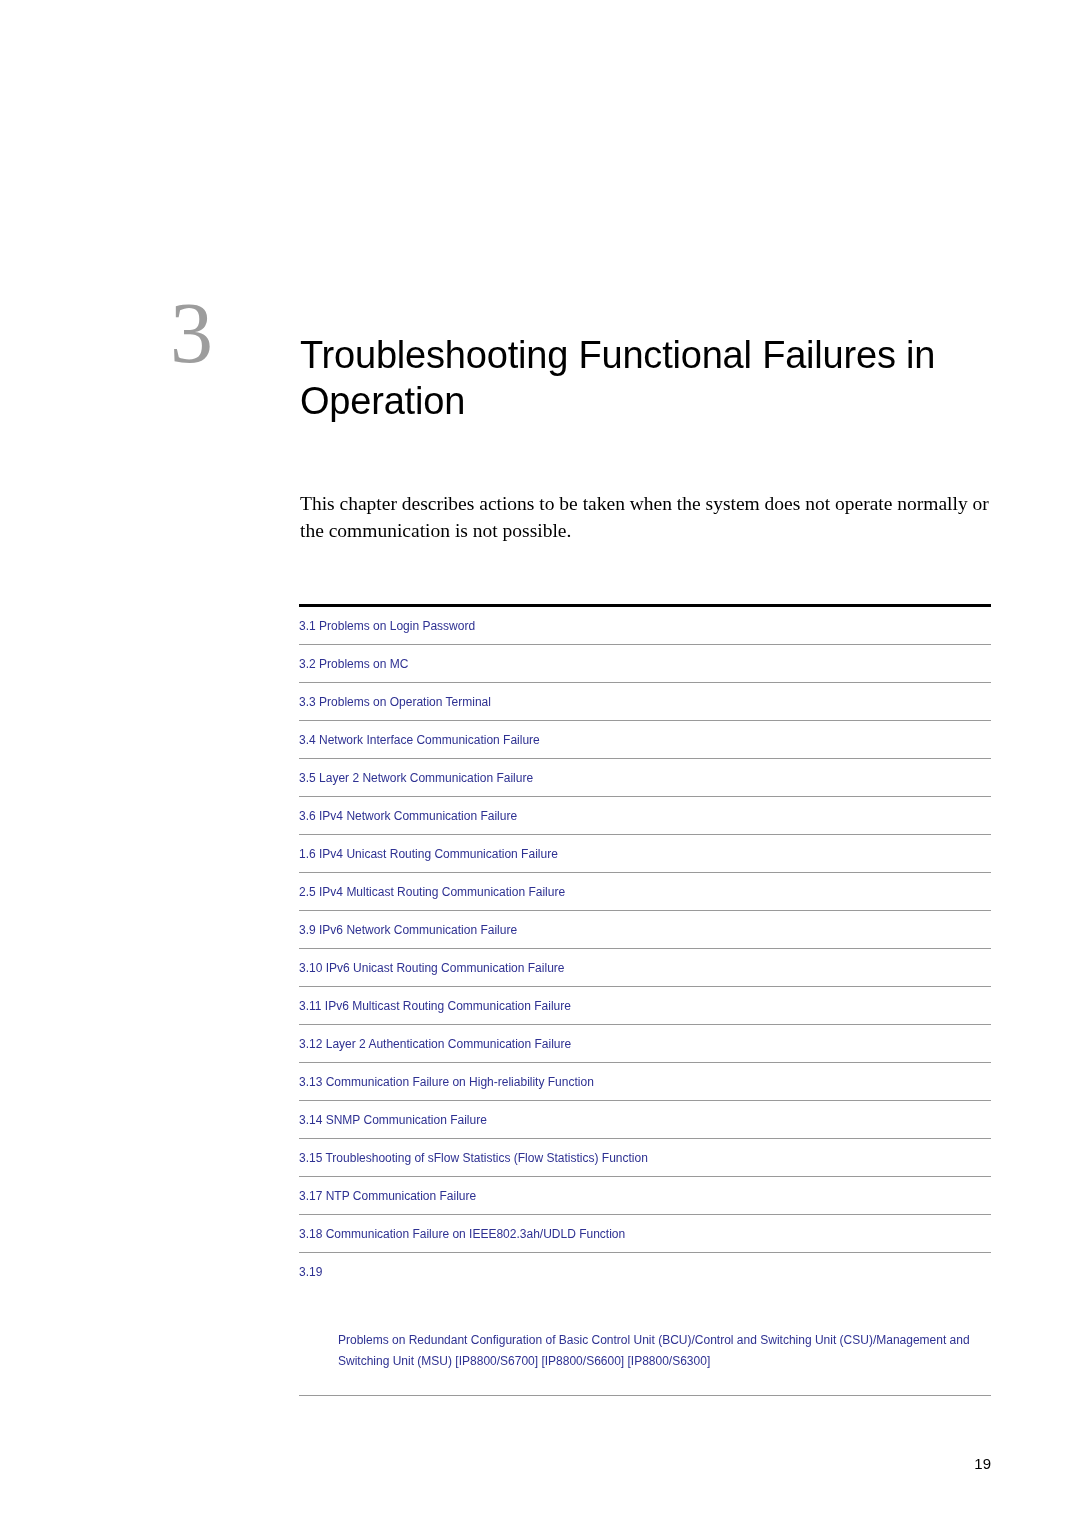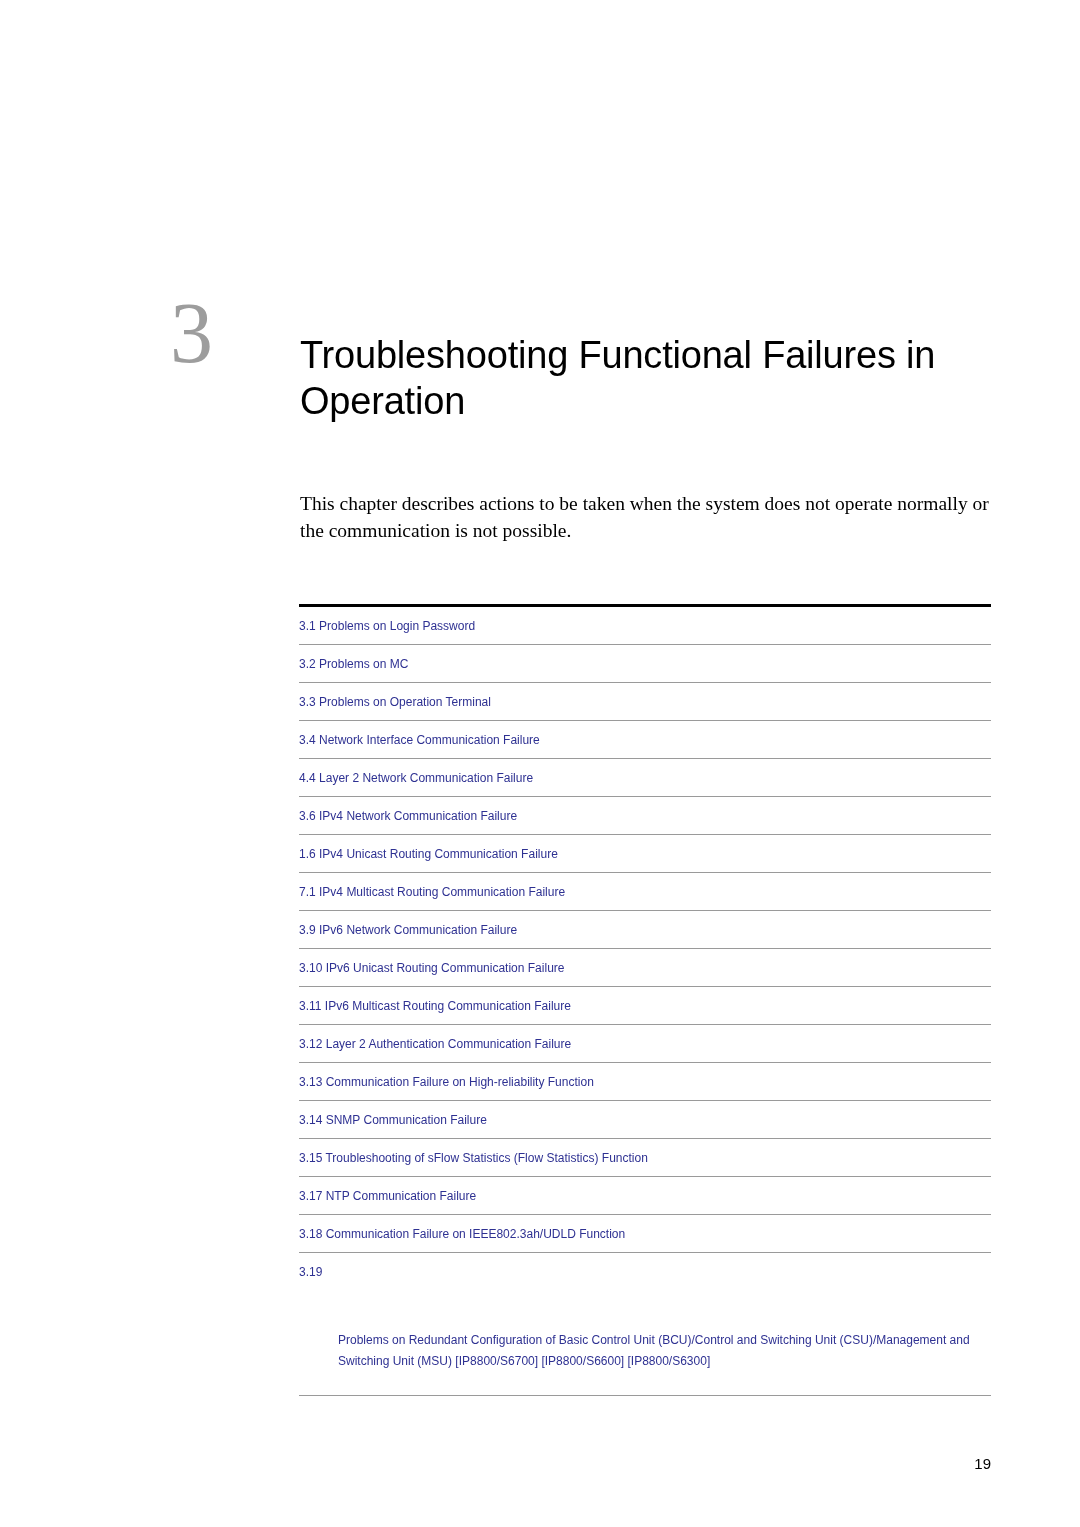--- a/index.html
+++ b/index.html
@@ -112,24 +112,24 @@
   </div>
 
   <div class="chapter-intro">This chapter describes actions to be taken when the system does not operate normally or the communication is not possible.</div>
 
   <div class="toc">
     <div class="toc-top-rule"></div>
     <div class="toc-item"><span class="num">3.1</span> <span class="cont">Problems on Login Password</span></div>
     <div class="toc-item"><span class="num">3.2</span> <span class="cont">Problems on MC</span></div>
     <div class="toc-item"><span class="num">3.3</span> <span class="cont">Problems on Operation Terminal</span></div>
     <div class="toc-item"><span class="num">3.4</span> <span class="cont">Network Interface Communication Failure</span></div>
-    <div class="toc-item"><span class="num">4.4</span> <span class="cont">Layer 2 Network Communication Failure</span></div>
+    <div class="toc-item"><span class="num">3.5</span> <span class="cont">Layer 2 Network Communication Failure</span></div>
     <div class="toc-item"><span class="num">3.6</span> <span class="cont">IPv4 Network Communication Failure</span></div>
     <div class="toc-item"><span class="num">1.6</span> <span class="cont">IPv4 Unicast Routing Communication Failure</span></div>
-    <div class="toc-item"><span class="num">7.1</span> <span class="cont">IPv4 Multicast Routing Communication Failure</span></div>
+    <div class="toc-item"><span class="num">2.5</span> <span class="cont">IPv4 Multicast Routing Communication Failure</span></div>
     <div class="toc-item"><span class="num">3.9</span> <span class="cont">IPv6 Network Communication Failure</span></div>
     <div class="toc-item"><span class="num">3.10</span> <span class="cont">IPv6 Unicast Routing Communication Failure</span></div>
     <div class="toc-item"><span class="num">3.11</span> <span class="cont">IPv6 Multicast Routing Communication Failure</span></div>
     <div class="toc-item"><span class="num">3.12</span> <span class="cont">Layer 2 Authentication Communication Failure</span></div>
     <div class="toc-item"><span class="num">3.13</span> <span class="cont">Communication Failure on High-reliability Function</span></div>
     <div class="toc-item"><span class="num">3.14</span> <span class="cont">SNMP Communication Failure</span></div>
     <div class="toc-item"><span class="num">3.15</span> <span class="cont">Troubleshooting of sFlow Statistics (Flow Statistics) Function</span></div>
     <div class="toc-item"><span class="num">3.17</span> <span class="cont">NTP Communication Failure</span></div>
     <div class="toc-item"><span class="num">3.18</span> <span class="cont">Communication Failure on IEEE802.3ah/UDLD Function</span></div>
     <div class="toc-item multiline" style="position: relative;"><span class="num" style="position: absolute;">3.19</span> <span class="cont" style="padding-left: 39px;">Problems on Redundant Configuration of Basic Control Unit (BCU)/Control and Switching Unit (CSU)/Management and Switching Unit (MSU) [IP8800/S6700] [IP8800/S6600] [IP8800/S6300]</span></div>

